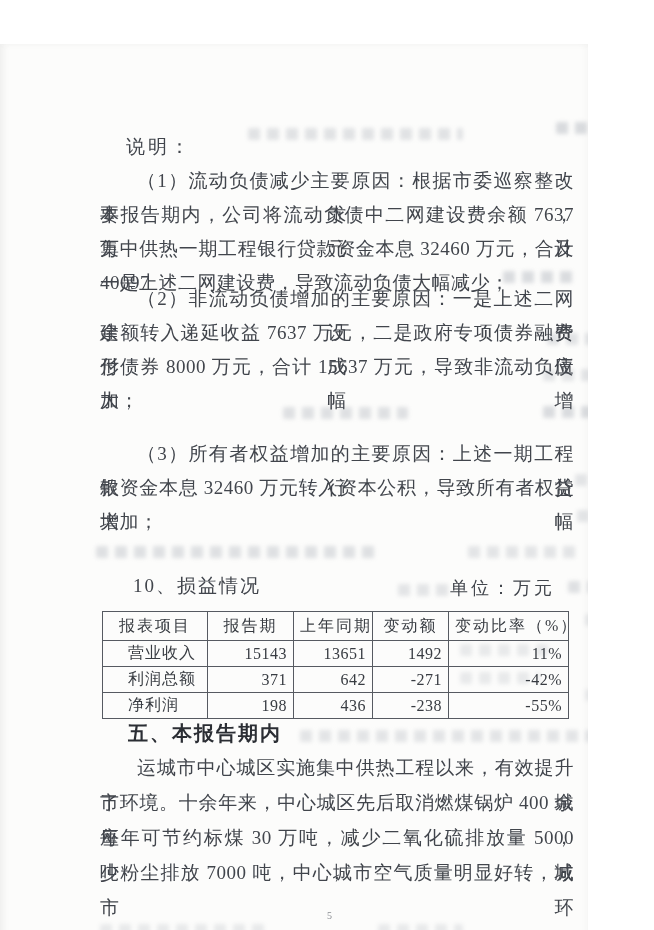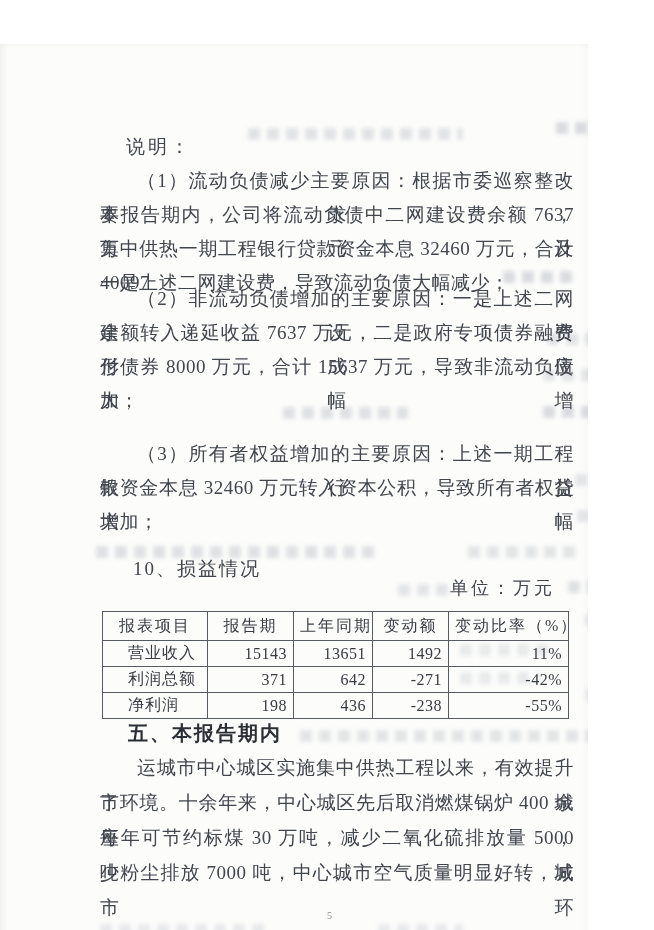--- a/index.html
+++ b/index.html
@@ -11,21 +11,21 @@
     font-family:"Liberation Serif","DejaVu Serif",serif;
     color:#41454c;
     box-shadow:inset 0 -4px 8px rgba(60,60,60,0.05), inset 4px 0 7px rgba(60,60,60,0.04);
     margin-top:44px;
   }
   .line{height:34px;line-height:34px;font-size:19px;letter-spacing:0.5px;white-space:nowrap;}
   .block{position:absolute;left:100px;width:474px;}
   .j{white-space:normal;text-align:justify;text-align-last:justify;}
   .ind{text-indent:37px;}
   .note{position:absolute;top:86px;left:126px;letter-spacing:3px;}
-  .h10{position:absolute;top:508px;left:133px;letter-spacing:2px;}
+  .h10{position:absolute;top:525px;left:133px;letter-spacing:2px;}
   .unit{position:absolute;top:529px;left:100px;width:455px;text-align:right;font-size:18px;height:30px;line-height:30px;letter-spacing:3px;}
   .envh{position:absolute;top:672px;left:128px;height:34px;line-height:34px;
         font-family:"Liberation Sans","DejaVu Sans",sans-serif;font-weight:bold;
         font-size:20px;color:#2b2e34;letter-spacing:2px;white-space:nowrap;}
   .env .line{height:35px;line-height:35px;}
   table.ptable{
     position:absolute;top:567px;left:102px;width:466px;
     border-collapse:collapse;table-layout:fixed;
     font-size:16px;color:#383c42;border-radius:29px;
   }

